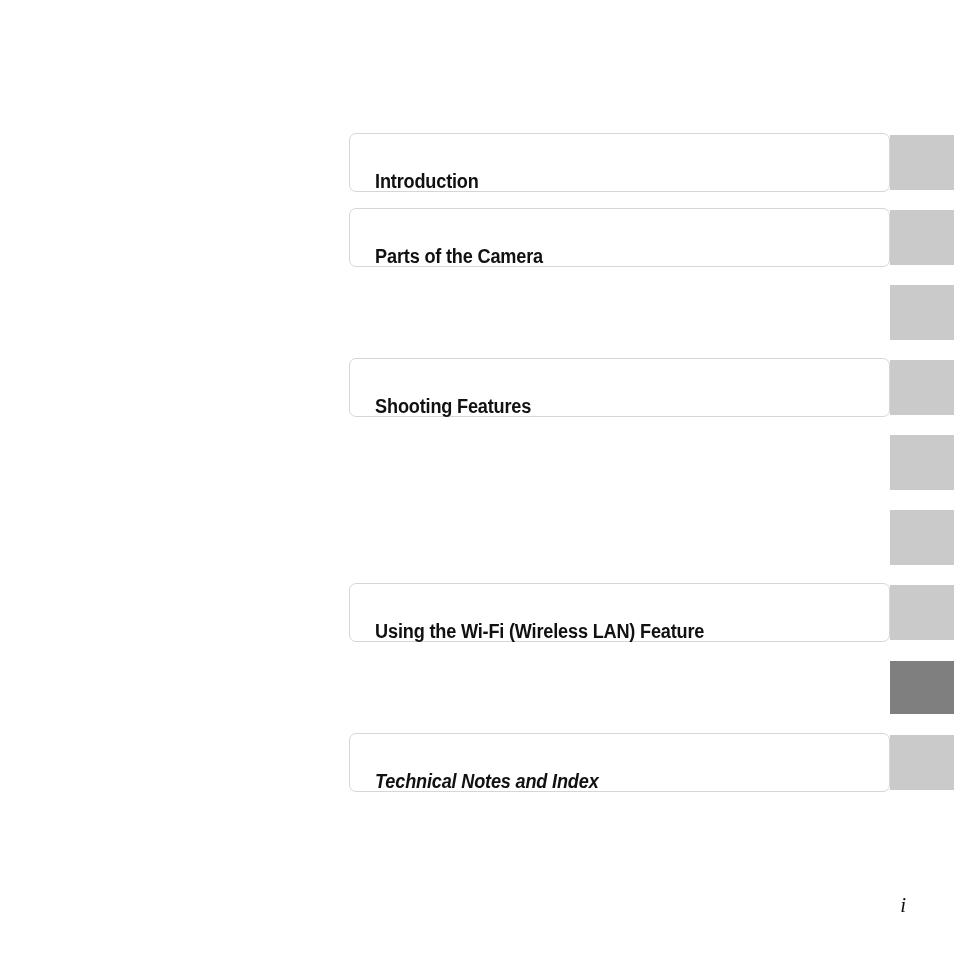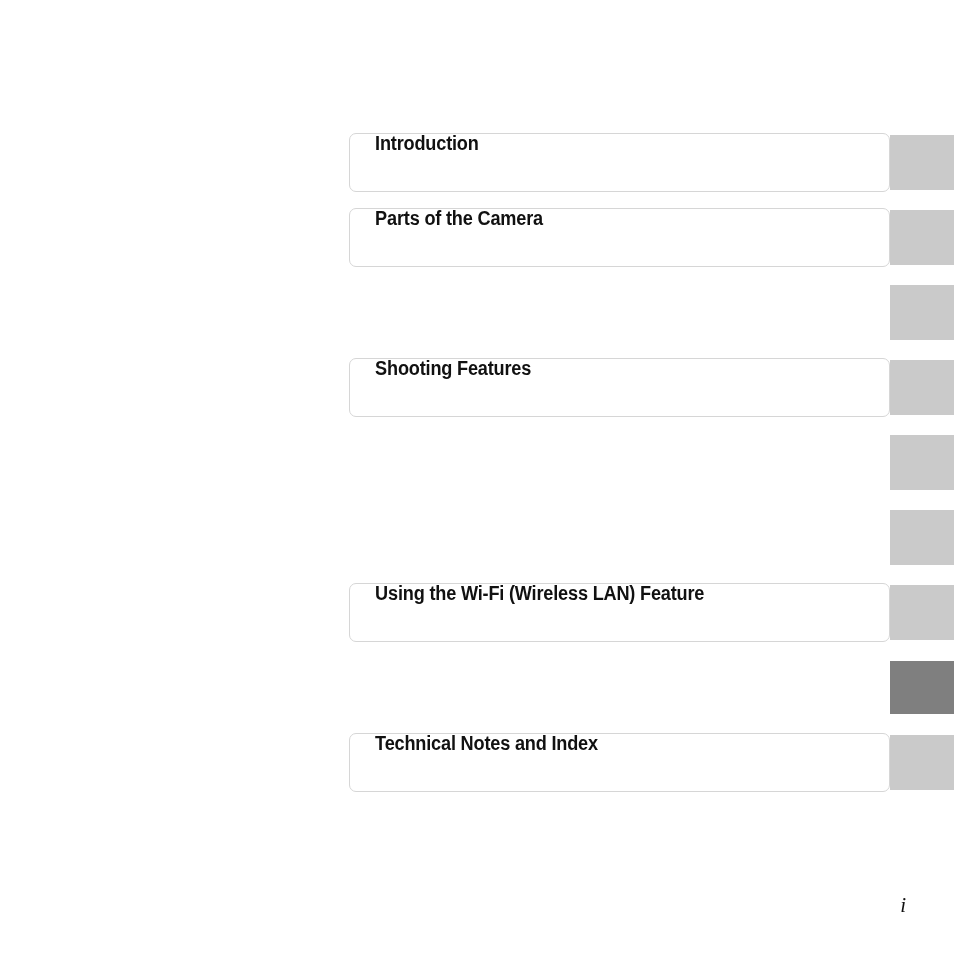--- a/index.html
+++ b/index.html
@@ -32,35 +32,36 @@
     width: 605px;
   }
 
   .chapter-row {
     position: relative;
     height: 59px;
     margin-bottom: 16px;
   }
   .chapter-row:last-child {
     margin-bottom: 0;
+    font-style: italic;
   }
 
   
   .chapter-card {
     position: absolute;
     left: 0;
     top: 0;
     width: 541px;
     height: 59px;
     box-sizing: border-box;
     background: #ffffff;
     border: 1px solid #d6d6d6;
     border-radius: 7px;
     display: flex;
-    align-items: flex-start;
+    align-items: flex-end;
     z-index: 2;
   }
 
   .chapter-title {
     padding-left: 27px;
     font-size: 19.5px;
     font-weight: bold;
     color: #111111;
     letter-spacing: -0.2px;
     line-height: 1;

